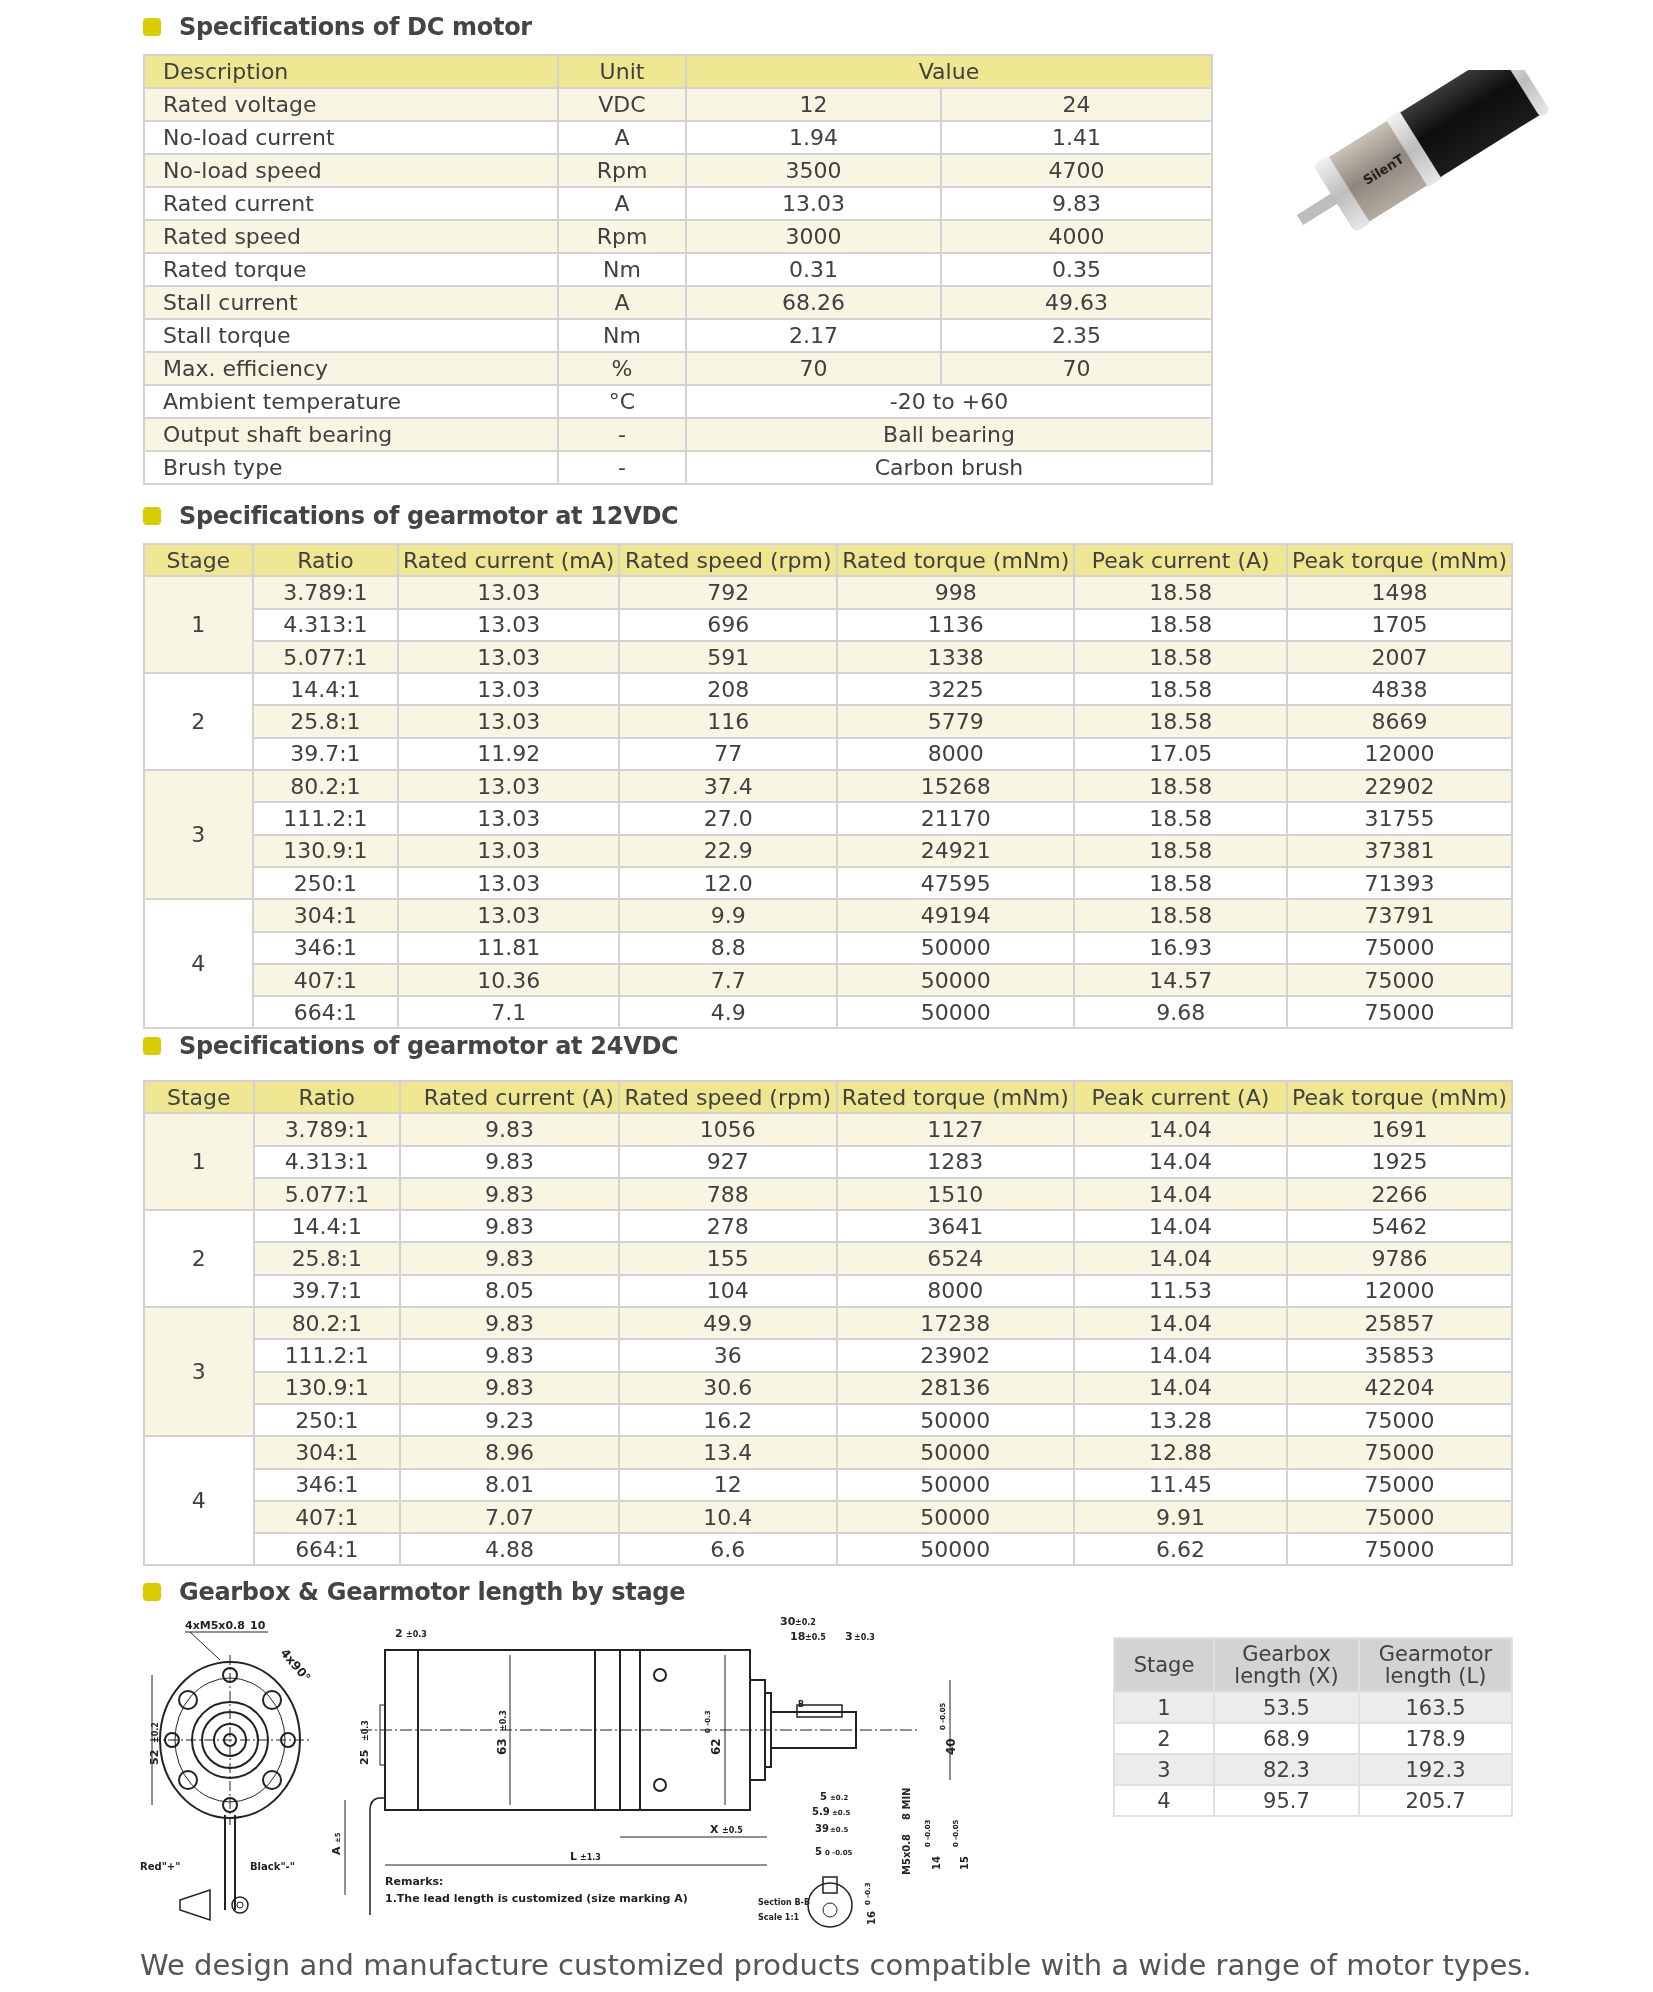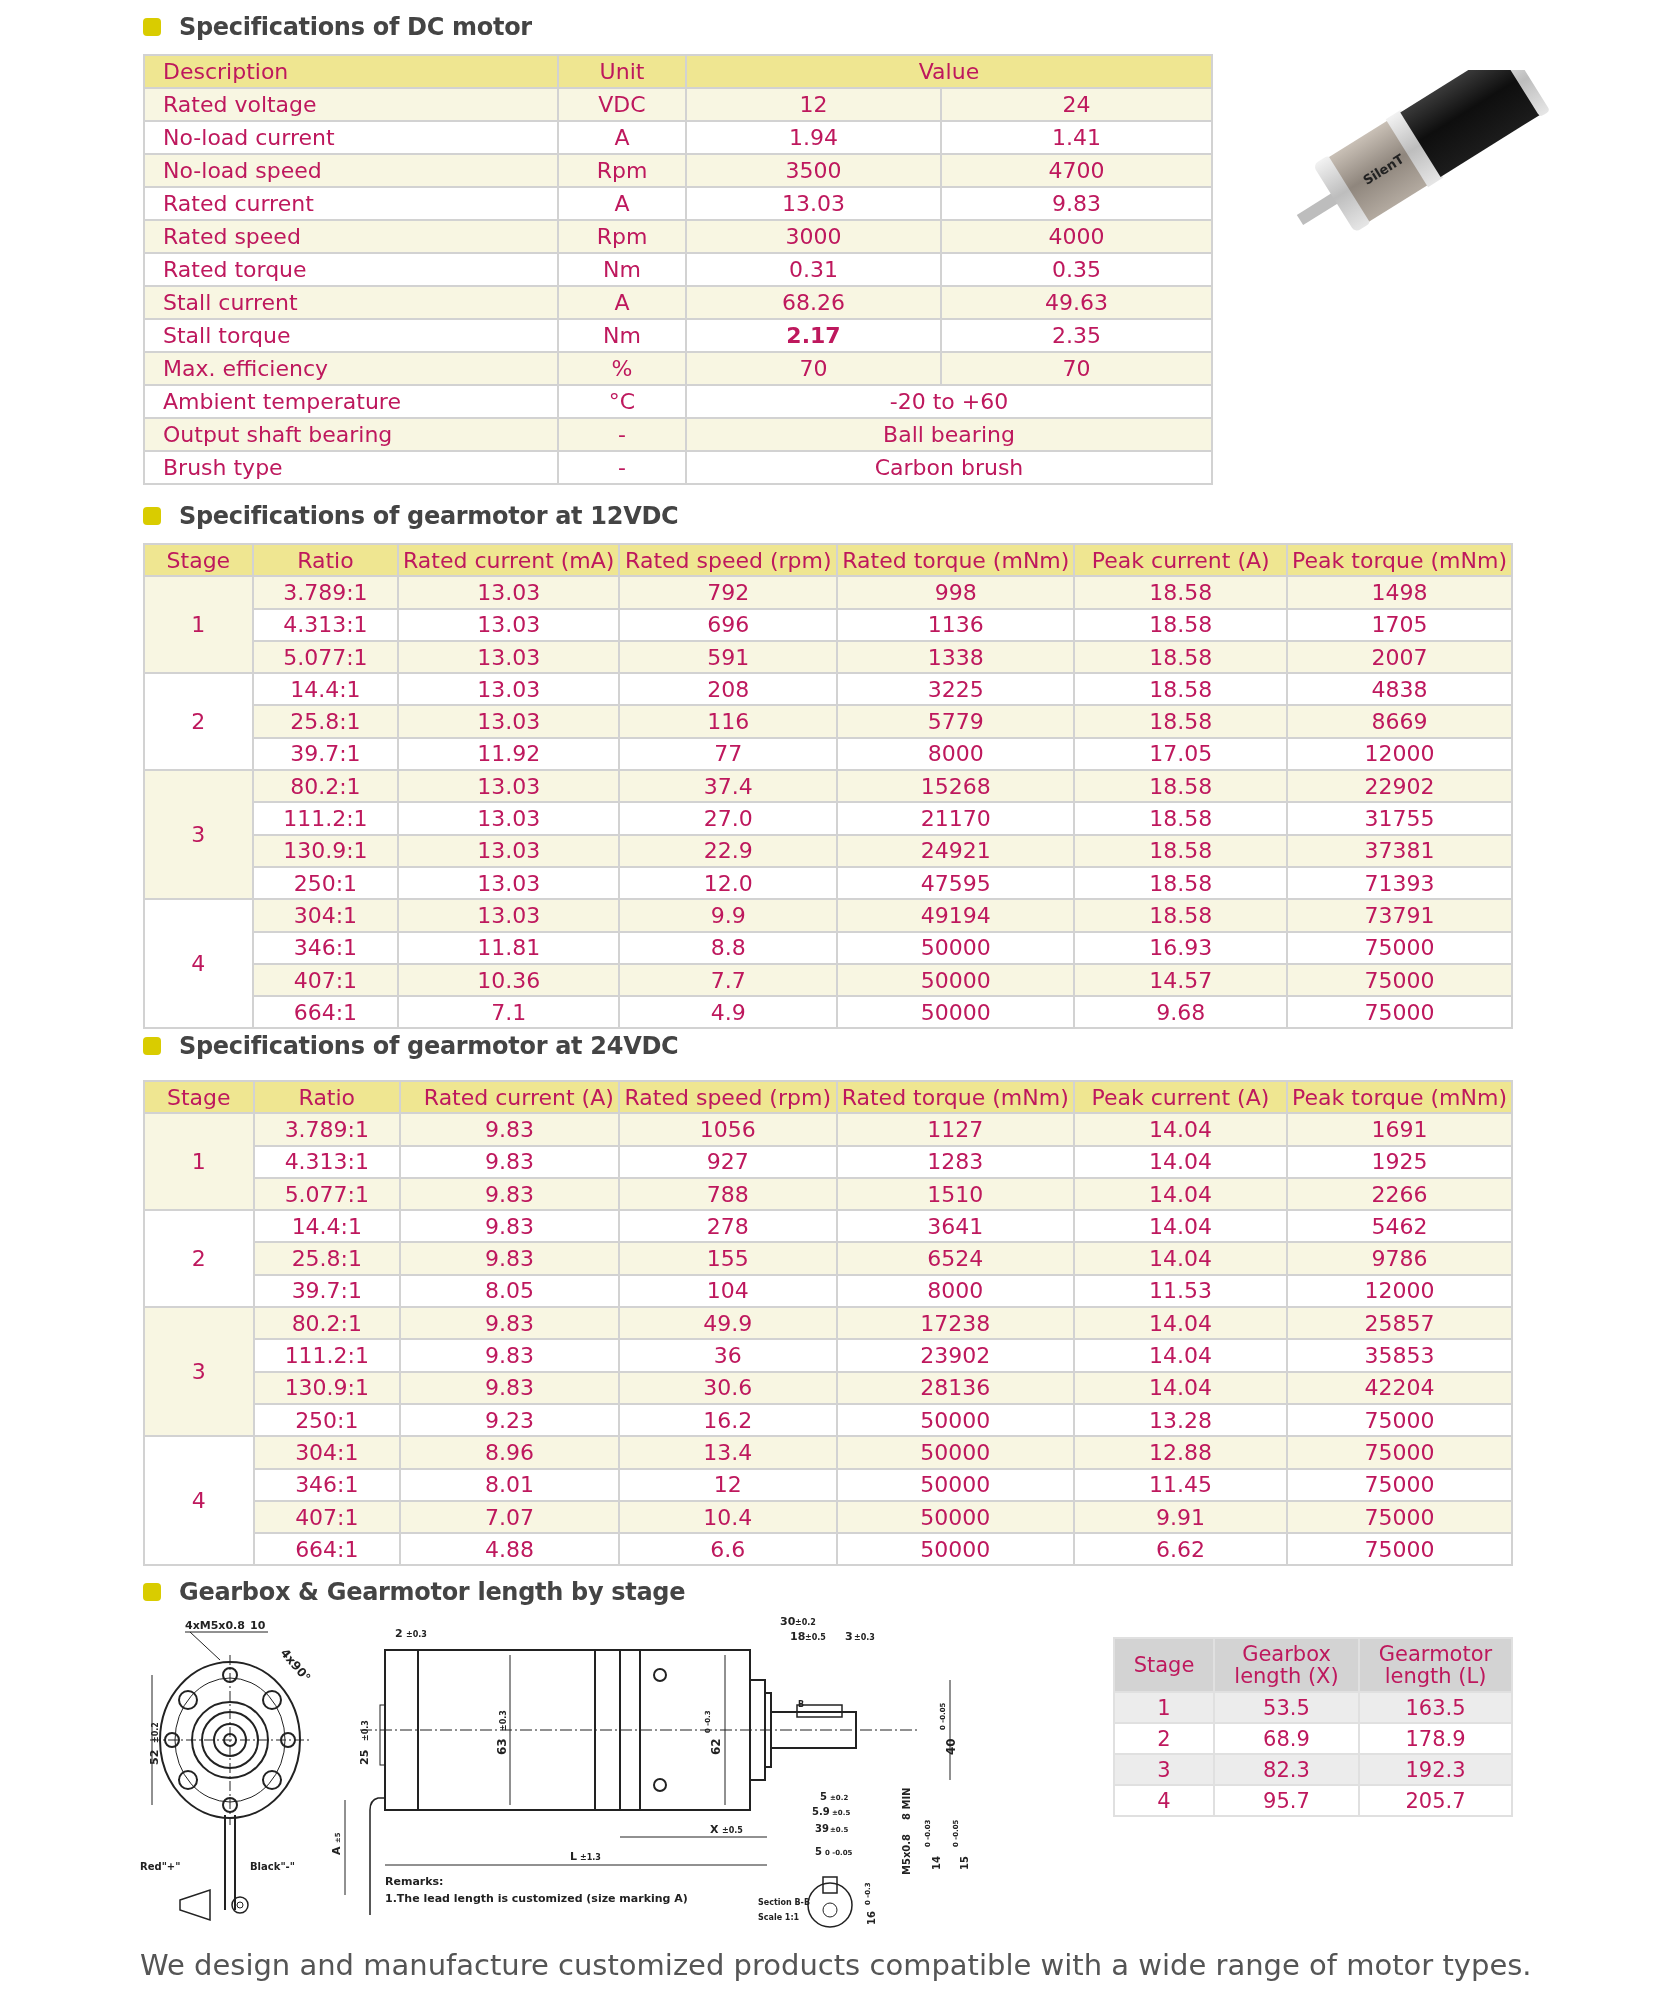--- a/index.html
+++ b/index.html
@@ -1,20 +1,20 @@
 <!DOCTYPE html>
 <html><head>
 <meta charset="utf-8">
 <style>
   * { box-sizing: border-box; margin: 0; padding: 0; }
   html, body { width: 1653px; height: 1992px; background: #ffffff; overflow: hidden; }
   body { position: relative; font-family: "DejaVu Sans", "Liberation Sans", sans-serif; color: #222; }
   .section-title { position: absolute; left: 143px; display: flex; align-items: center; font-size: 24px; font-weight: bold; color: #444; letter-spacing: -0.3px; }
   .bullet { width: 18px; height: 18px; background: #d9cc00; border-radius: 4px; margin-right: 18px; }
-  table { position: absolute; border-collapse: collapse; font-size: 22px; color: #be185d; }
+  table { position: absolute; border-collapse: collapse; font-size: 22px; color: #404040; }
   td, th { border: 2px solid #d2d2d2; font-weight: normal; text-align: center; padding: 0 4px; white-space: nowrap; }
   th { background: #efe691; }
   .alt { background: #f8f6e2; }
   .left { text-align: left; padding-left: 18px; }
   #t1 { left: 143px; top: 54px; width: 1070px; }
   #t1 td, #t1 th { height: 33px; }
   #t2 { left: 143px; top: 543px; width: 1370px; }
   #t3 { left: 143px; top: 1080px; width: 1370px; }
   #t2 td, #t2 th, #t3 td, #t3 th { height: 32.3px; }
   .stage-alt { background: #f8f6e2; }
@@ -82,21 +82,21 @@
       </tr>
       <tr class="alt">
         <td class="left">Stall current</td>
         <td>A</td>
         <td style="width: 255px;">68.26</td>
         <td>49.63</td>
       </tr>
       <tr>
         <td class="left">Stall torque</td>
         <td>Nm</td>
-        <td style="width: 255px; font-weight: bold;">2.17</td>
+        <td style="width: 255px;">2.17</td>
         <td>2.35</td>
       </tr>
       <tr class="alt">
         <td class="left">Max. efficiency</td>
         <td>%</td>
         <td style="width: 255px;">70</td>
         <td>70</td>
       </tr>
       <tr>
         <td class="left">Ambient temperature</td>

